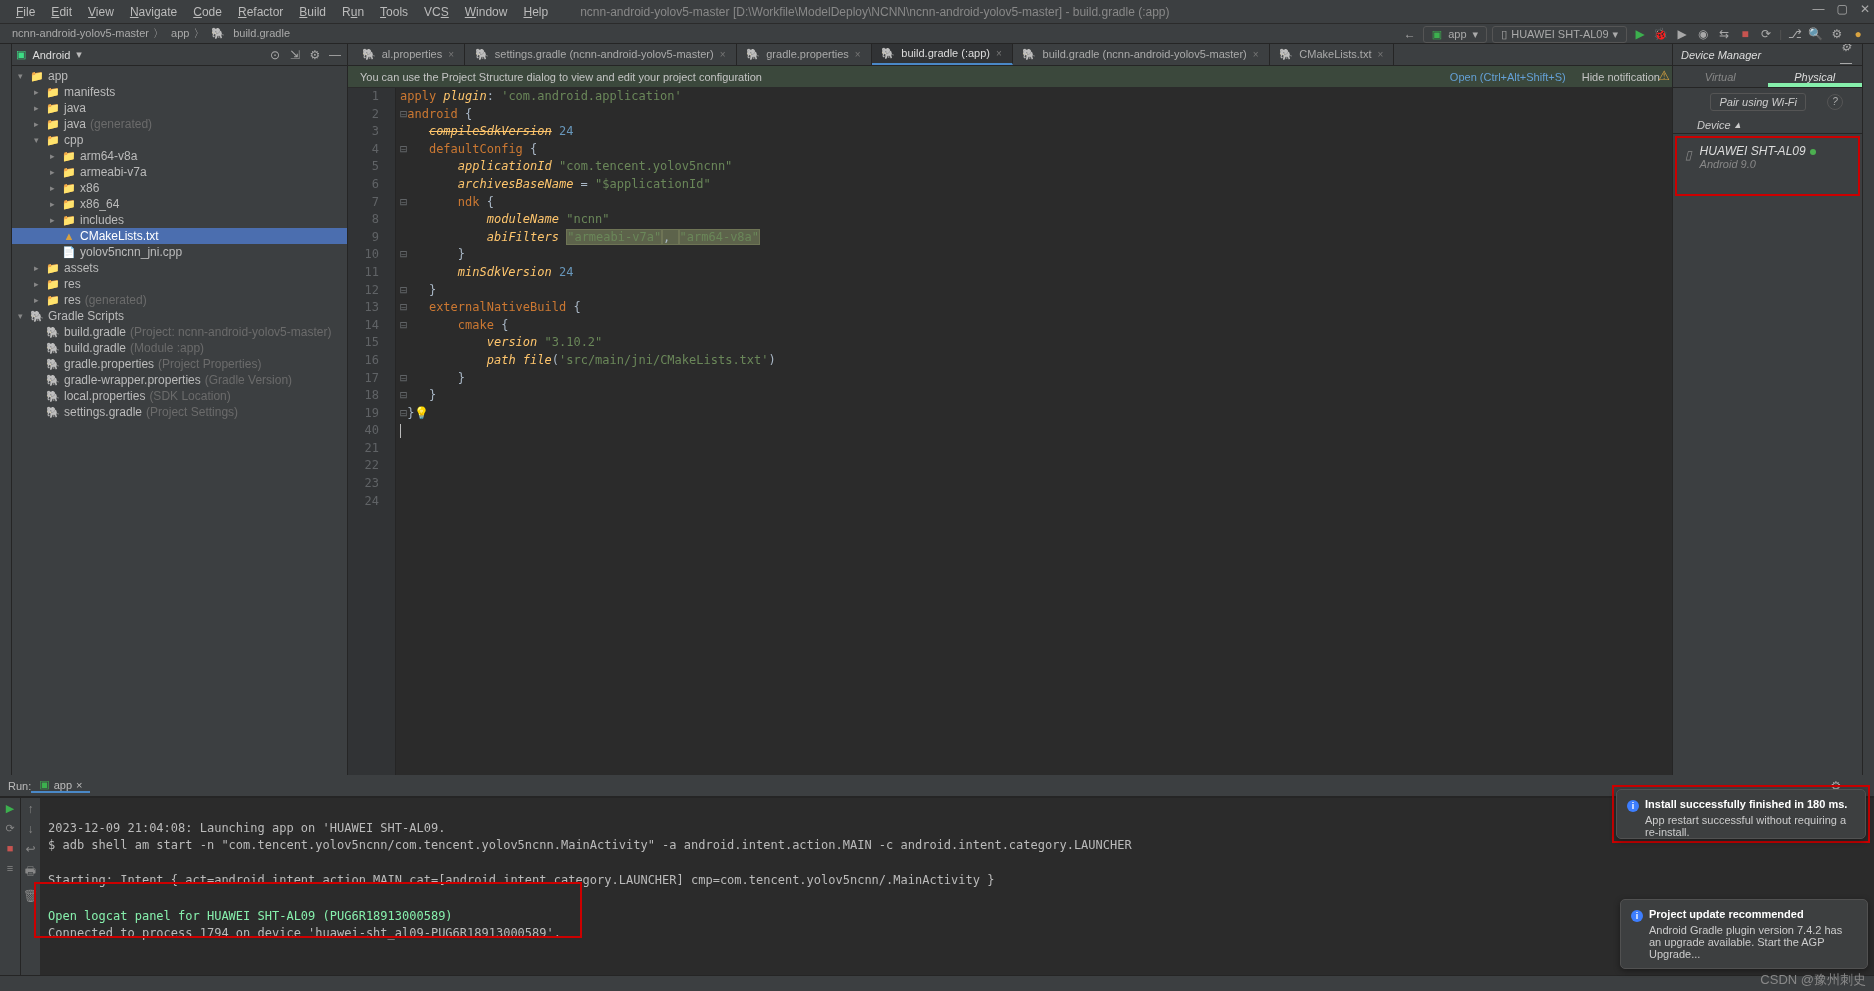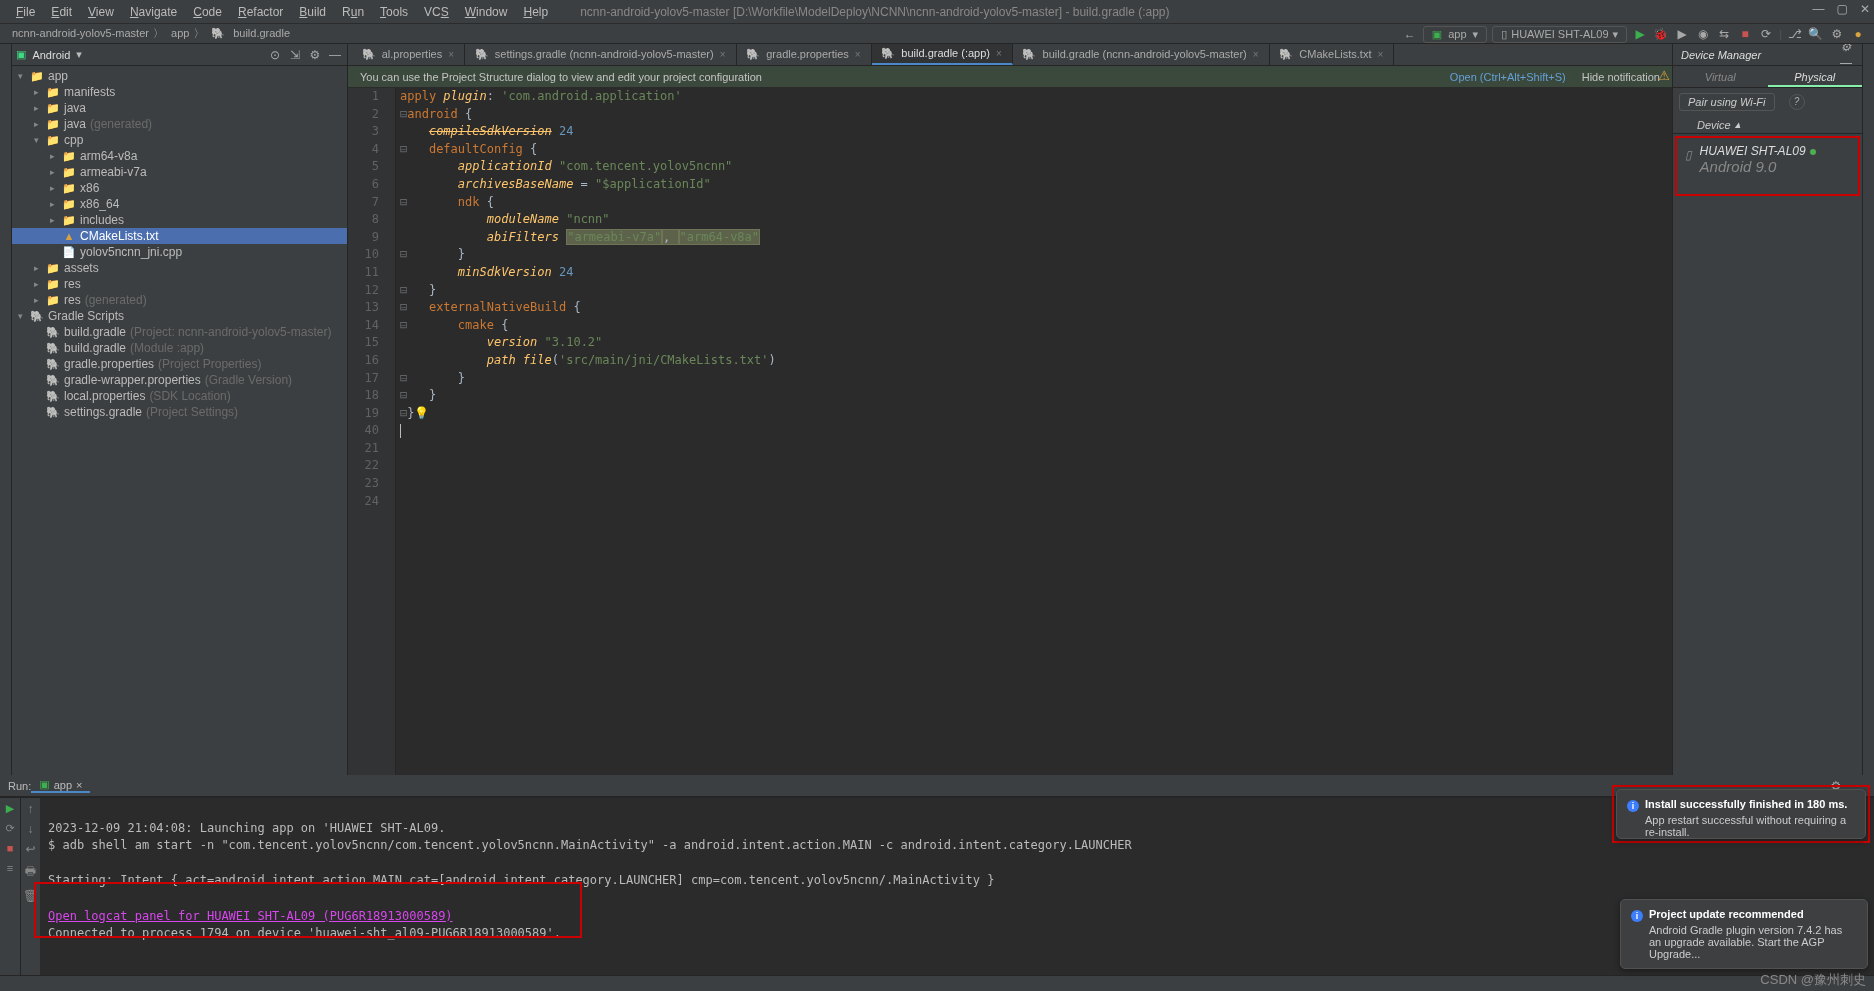--- a/index.html
+++ b/index.html
@@ -50,38 +50,38 @@
 .num { color: #6897bb; }
 .ident { color: #ffc66d; font-style: italic; }
 .strike { text-decoration: line-through; }
 .hl { background: #5d634b; border:1px solid #6e7455; }
 .cursor-line::after { content:""; display:inline-block; width:1px; height:14px; background:#bbb; vertical-align:middle;}
 
 .right-panel { width: 190px; background: #3c3f41; border-left: 1px solid #252525; display: flex; flex-direction: column; font-style: italic; }
 .right-header { height: 22px; border-bottom: 1px solid #252525; display: flex; align-items: center; padding: 0 8px; color: #ddd; font-size: 11px; justify-content: space-between;}
 .right-tabs { height: 22px; display: flex; border-bottom: 1px solid #252525; }
 .right-tab { flex: 1; text-align: center; line-height: 22px; color: #888; font-size: 11px; cursor:pointer; }
-.right-tab.active { border-bottom: 2px solid #86efac; color: #ddd; }
-.pair-row { height: 28px; display: flex; align-items: center; padding: 0 6px; gap: 14px; }
+.right-tab.active { border-bottom: 4px solid #86efac; color: #ddd; }
+.pair-row { height: 28px; display: flex; align-items: center; padding: 0 19px; gap: 21px; justify-content: flex-end; }
 .pair-btn { border: 1px solid #555; border-radius: 3px; padding: 2px 8px; font-size: 11px; color: #ccc; cursor: pointer; }
 .help-q { width:16px; height:16px; border:1px solid #555; border-radius:50%; text-align:center; line-height:14px; color:#aaa; font-size:10px; cursor:pointer;}
 .dev-header { height: 18px; background: #3c3f41; border-bottom: 1px solid #252525; padding-left: 24px; font-size: 11px; color: #ccc; display:flex; align-items:center; gap:4px;}
 .dev-box { border: 2px solid #cc0000; margin: 2px; padding: 6px 8px; height: 60px; }
 .dev-box .name { color: #ddd; font-size: 12px; }
-.dev-box .sub { color: #888; font-size: 15px; }
+.dev-box .sub { color: #888; font-size: 11px; }
 .green-dot { width:6px; height:6px; border-radius:50%; background:#4caf50; display:inline-block; margin-left:4px;}
 
 .run-panel { height: 200px; background: #2b2b2b; display: flex; border-top: 1px solid #252525; }
 .run-header { height: 22px; background: #3c3f41; border-bottom: 1px solid #252525; display: flex; align-items: center; padding: 0 8px; font-size: 11px; color:#bbb; position:relative;}
 .run-header .tab { border-bottom: 2px solid #4a88c7; padding: 0 8px; display: flex; align-items:center; gap:4px;}
 .run-toolbar { width: 20px; background: #3c3f41; display: flex; flex-direction: column; align-items: center; gap: 6px; padding-top: 4px; color:#888;}
 .run-toolbar span { font-size:11px; cursor:pointer; height:14px;}
 .run-toolbar2 { width: 20px; background: #3c3f41; display: flex; flex-direction: column; align-items: center; gap: 6px; padding-top: 4px; border-left:1px solid #252525; color:#888;}
 .run-console { flex: 1; font-family: Consolas, monospace; font-size: 12px; padding: 4px 8px; line-height: 17.6px; white-space: pre-wrap; color:#bbbbbb; position:relative;}
-.link-console { color: #d946ef; text-decoration: underline; cursor:pointer;}
+.link-console { color: #86efac; cursor:pointer;}
 .redbox { border: 2px solid #cc0000; position:absolute; pointer-events:none;}
 
 .statusbar { position: absolute; bottom: 0; left: 0; right: 0; height: 16px; background: #3c3f41; border-top: 1px solid #252525; }
 
 .toast { position: absolute; right: 6px; background: #3d3f40; border: 1px solid #515151; border-radius: 5px; padding: 8px 10px; width: 248px; font-size: 11px; color:#ccc; box-shadow: 0 2px 6px rgba(0,0,0,0.4); }
 .toast .ttl { color: #fff; font-weight: bold; margin-bottom: 2px; display:flex; gap:6px; align-items:flex-start;}
 .toast .info-i { width:12px; height:12px; border-radius:50%; background:#3d7eff; color:#fff; font-size:9px; display:inline-flex; align-items:center; justify-content:center; flex-shrink:0; margin-top:2px;}
 .toast .btn { border: 1px solid #555; border-radius: 3px; padding: 2px 10px; margin-top: 6px; display:inline-block; cursor:pointer; }
 .toast .more { color:#5193c7; margin-left:10px; cursor:pointer;}
 .toast-wrap-1 { border: 2px solid #cc0000; position:absolute; right:4px; bottom:148px; width:258px; height:58px; padding:2px;}

